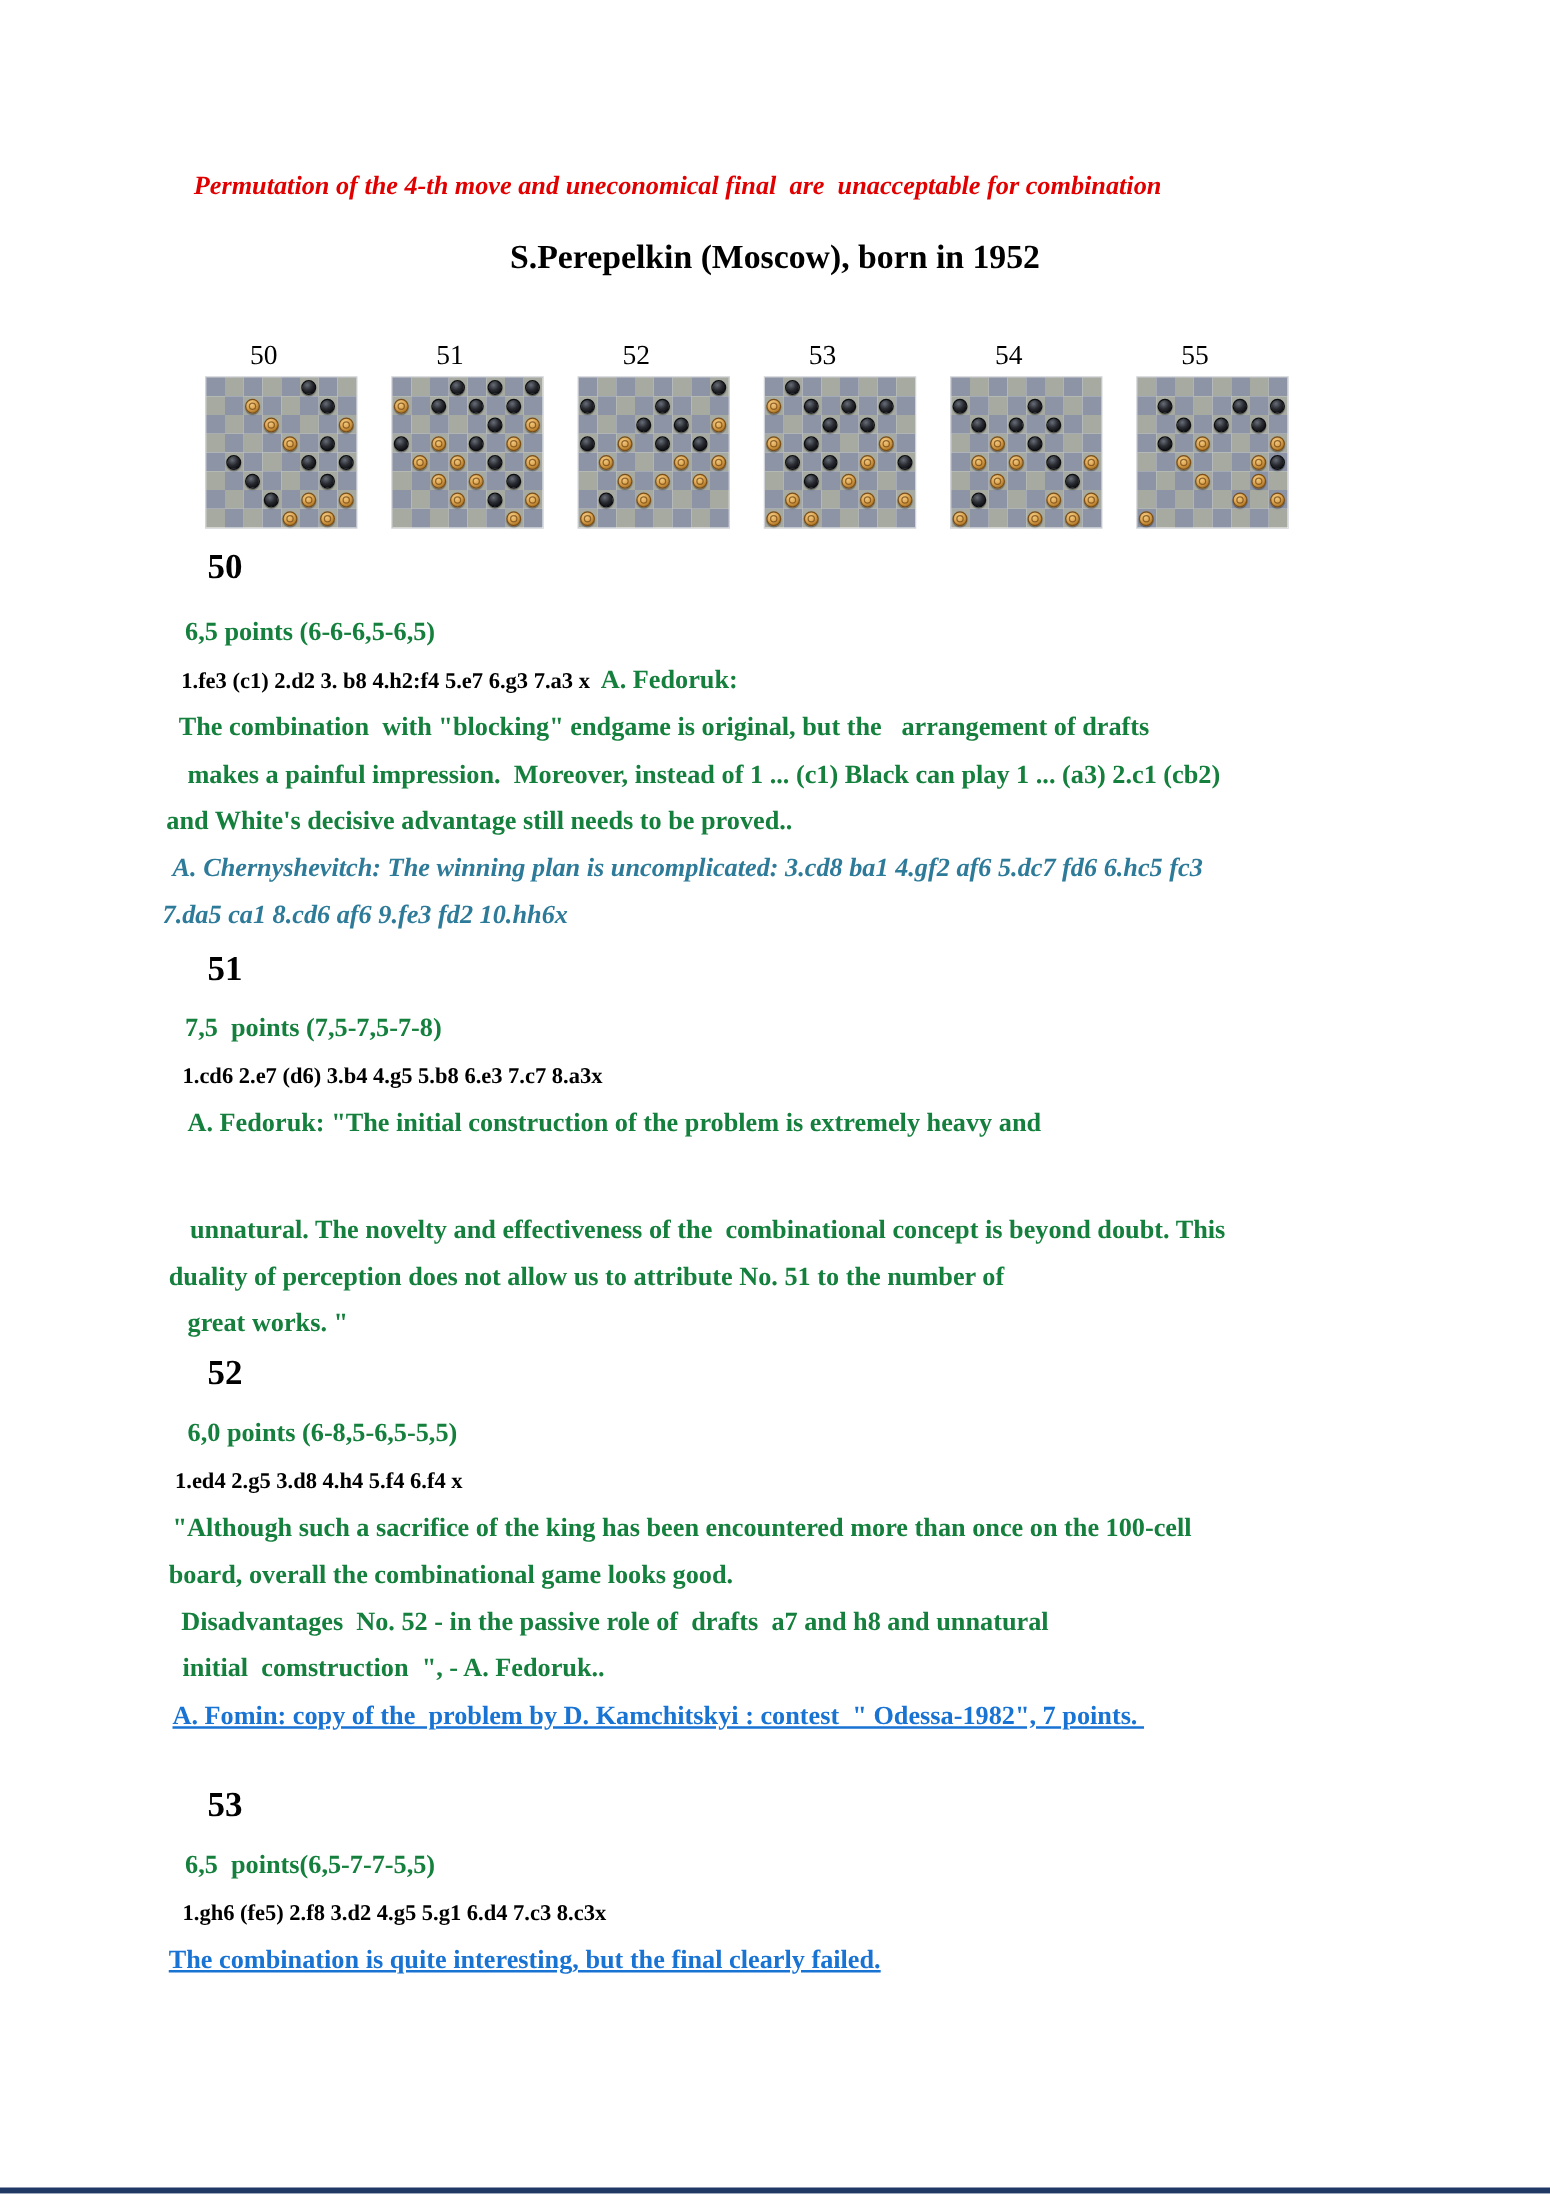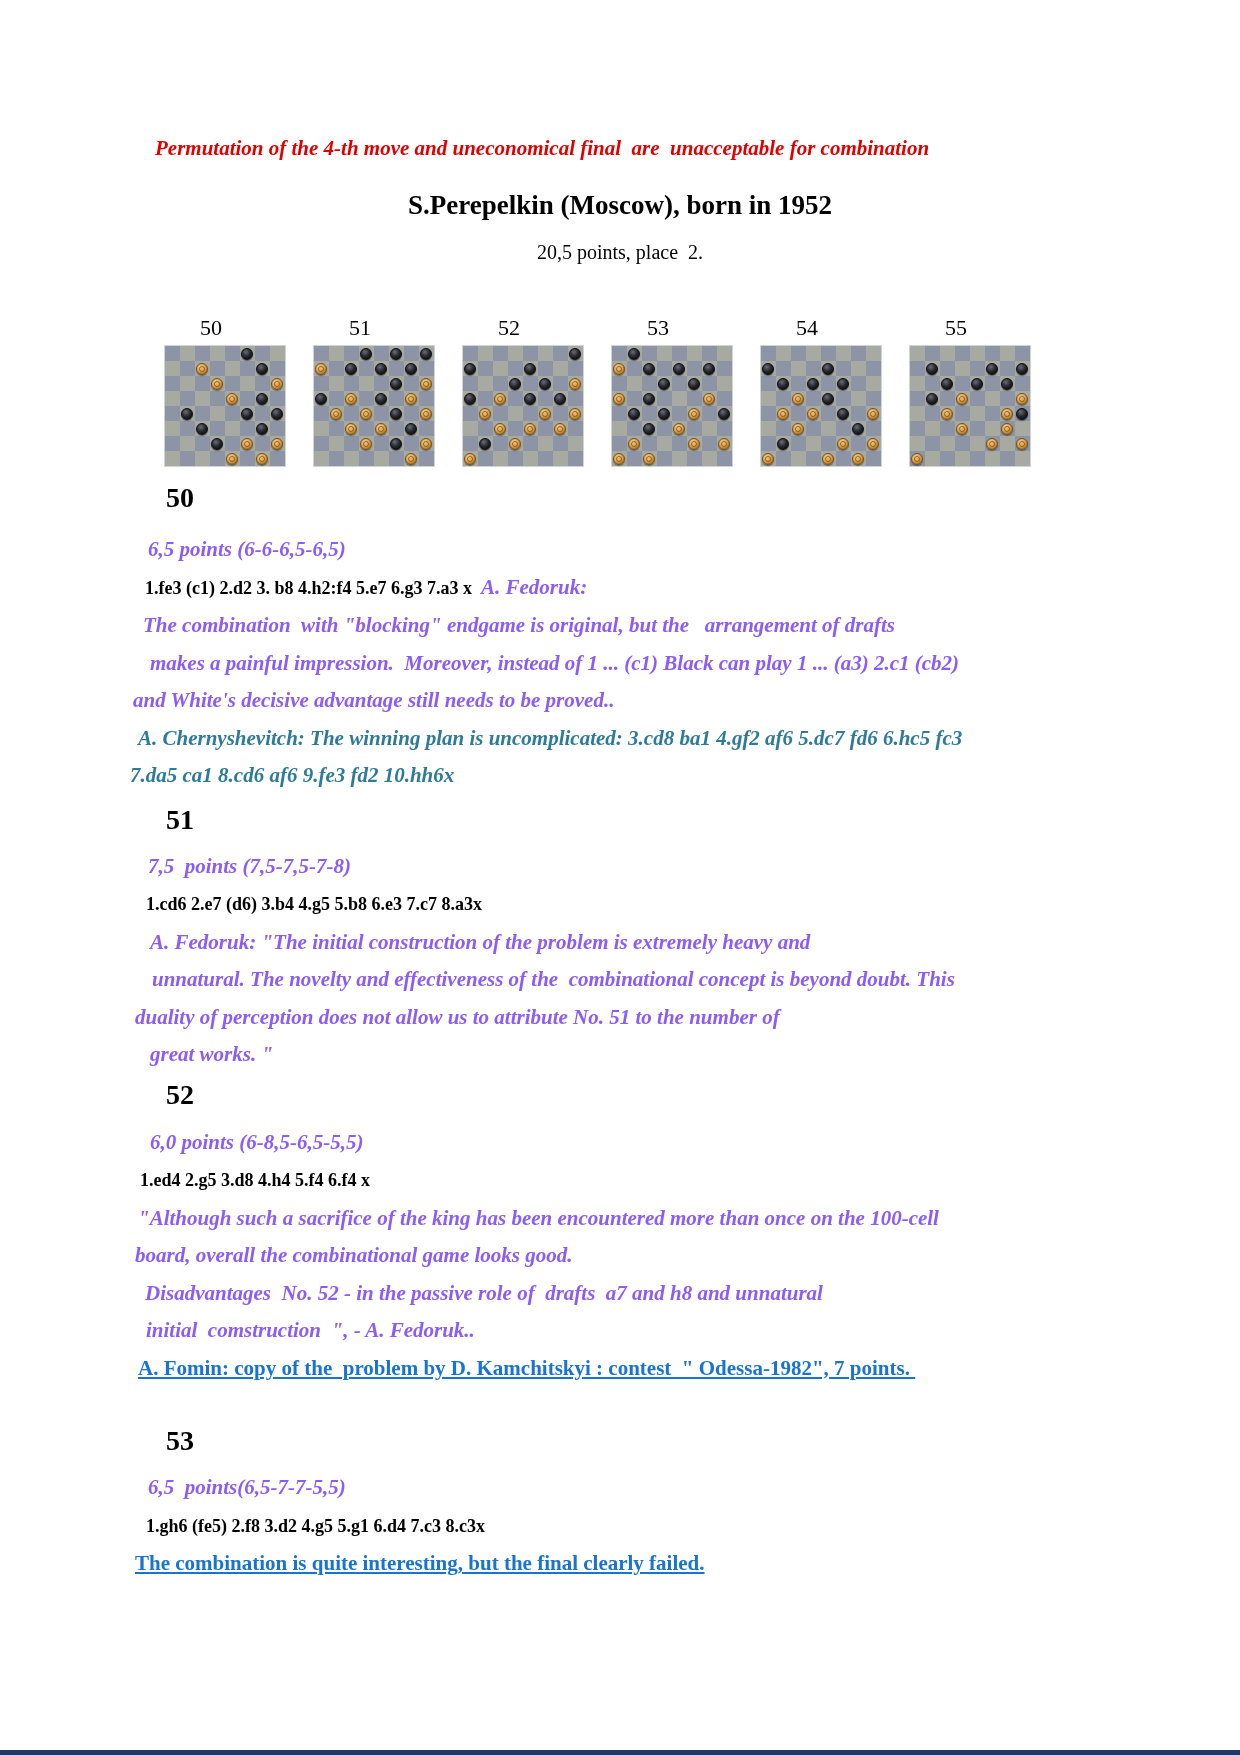--- a/index.html
+++ b/index.html
@@ -95,40 +95,39 @@
   .sec-1 .section-heading { margin-top:8px;  margin-bottom:11px; }
   .sec-2 .section-heading { margin-top:4px;  margin-bottom:12px; }
   .sec-3 .section-heading { margin-top:37px; margin-bottom:11px; }
 
   .text-line {
     line-height:37.5px;
     min-height:37.5px;
     font-size:21px;
     white-space:pre-wrap;
   }
-  .seg-red  { color:#8b5cf6; font-weight:bold; font-style:italic; }
+  .seg-red  { color:#15803d; font-weight:bold; }
   .seg-teal { color:#2d7a99; font-weight:bold; font-style:italic; }
   .seg-move { color:#000000; font-weight:bold; font-size:18px; }
   .seg-link { color:#1873d3; font-weight:bold; text-decoration:underline; cursor:pointer; }
 
   .bottom-bar {
     position:absolute; left:0; bottom:0; width:100%; height:5px;
     background:#1f3864;
   }
 </style>
 </head>
 <body>
 
 <div class="page">
 
   <div class="intro-line first red-text">Permutation of the 4-th move and uneconomical final  are  unacceptable for combination</div>
 
   <div class="doc-title">S.Perepelkin (Moscow), born in  1952</div>
 
-  <div class="doc-subtitle">20,5 points, place  2.</div>
 
   <div class="boards-row">
       <div class="board-wrap">
         <div class="board-label">50</div>
         <div class="board">
           <div class="cell dark" style="left: 0px; top: 0px;"></div>
           <div class="cell light" style="left: 15px; top: 0px;"></div>
           <div class="cell dark" style="left: 30px; top: 0px;"></div>
           <div class="cell light" style="left: 45px; top: 0px;"></div>
           <div class="cell dark" style="left: 60px; top: 0px;"></div>
@@ -666,21 +665,21 @@
         <div class="text-line" style="padding-left: 22px;"><span class="seg-red">makes a painful impression.  Moreover, instead of 1 ... (c1) Black can play 1 ... (a3) 2.c1 (cb2)</span></div>
         <div class="text-line" style="padding-left: 5px;"><span class="seg-red">and White's decisive advantage still needs to be proved..</span></div>
         <div class="text-line" style="padding-left: 10px;"><span class="seg-teal">A. Chernyshevitch: The winning plan is uncomplicated: 3.cd8 ba1 4.gf2 af6 5.dc7 fd6 6.hc5 fc3</span></div>
         <div class="text-line" style="padding-left: 2px;"><span class="seg-teal">7.da5 ca1 8.cd6 af6 9.fe3 fd2 10.hh6x</span></div>
       </div>
       <div class="section sec-1">
         <div class="section-heading">51</div>
         <div class="text-line" style="padding-left: 20px;"><span class="seg-red">7,5  points (7,5-7,5-7-8)</span></div>
         <div class="text-line" style="padding-left: 18px;"><span class="seg-move">1.cd6 2.e7 (d6) 3.b4 4.g5 5.b8 6.e3 7.c7 8.a3x</span></div>
         <div class="text-line" style="padding-left: 22px;"><span class="seg-red">A. Fedoruk: "The initial construction of the problem is extremely heavy and</span></div>
-        <div class="text-line" style="padding-left: 24px;"><span class="seg-red">unnatural. The novelty and effectiveness of the  combinational concept is beyond doubt. This</span></div>
+        <div class="text-line" style="padding-left: 24px; margin-top: 48px;"><span class="seg-red">unnatural. The novelty and effectiveness of the  combinational concept is beyond doubt. This</span></div>
         <div class="text-line" style="padding-left: 7px;"><span class="seg-red">duality of perception does not allow us to attribute No. 51 to the number of</span></div>
         <div class="text-line" style="padding-left: 22px;"><span class="seg-red">great works. "</span></div>
       </div>
       <div class="section sec-2">
         <div class="section-heading">52</div>
         <div class="text-line" style="padding-left: 22px;"><span class="seg-red">6,0 points (6-8,5-6,5-5,5)</span></div>
         <div class="text-line" style="padding-left: 12px;"><span class="seg-move">1.ed4 2.g5 3.d8 4.h4 5.f4 6.f4 x</span></div>
         <div class="text-line" style="padding-left: 10px;"><span class="seg-red">"Although such a sacrifice of the king has been encountered more than once on the 100-cell</span></div>
         <div class="text-line" style="padding-left: 7px;"><span class="seg-red">board, overall the combinational game looks good.</span></div>
         <div class="text-line" style="padding-left: 17px;"><span class="seg-red">Disadvantages  No. 52 - in the passive role of  drafts  a7 and h8 and unnatural</span></div>

